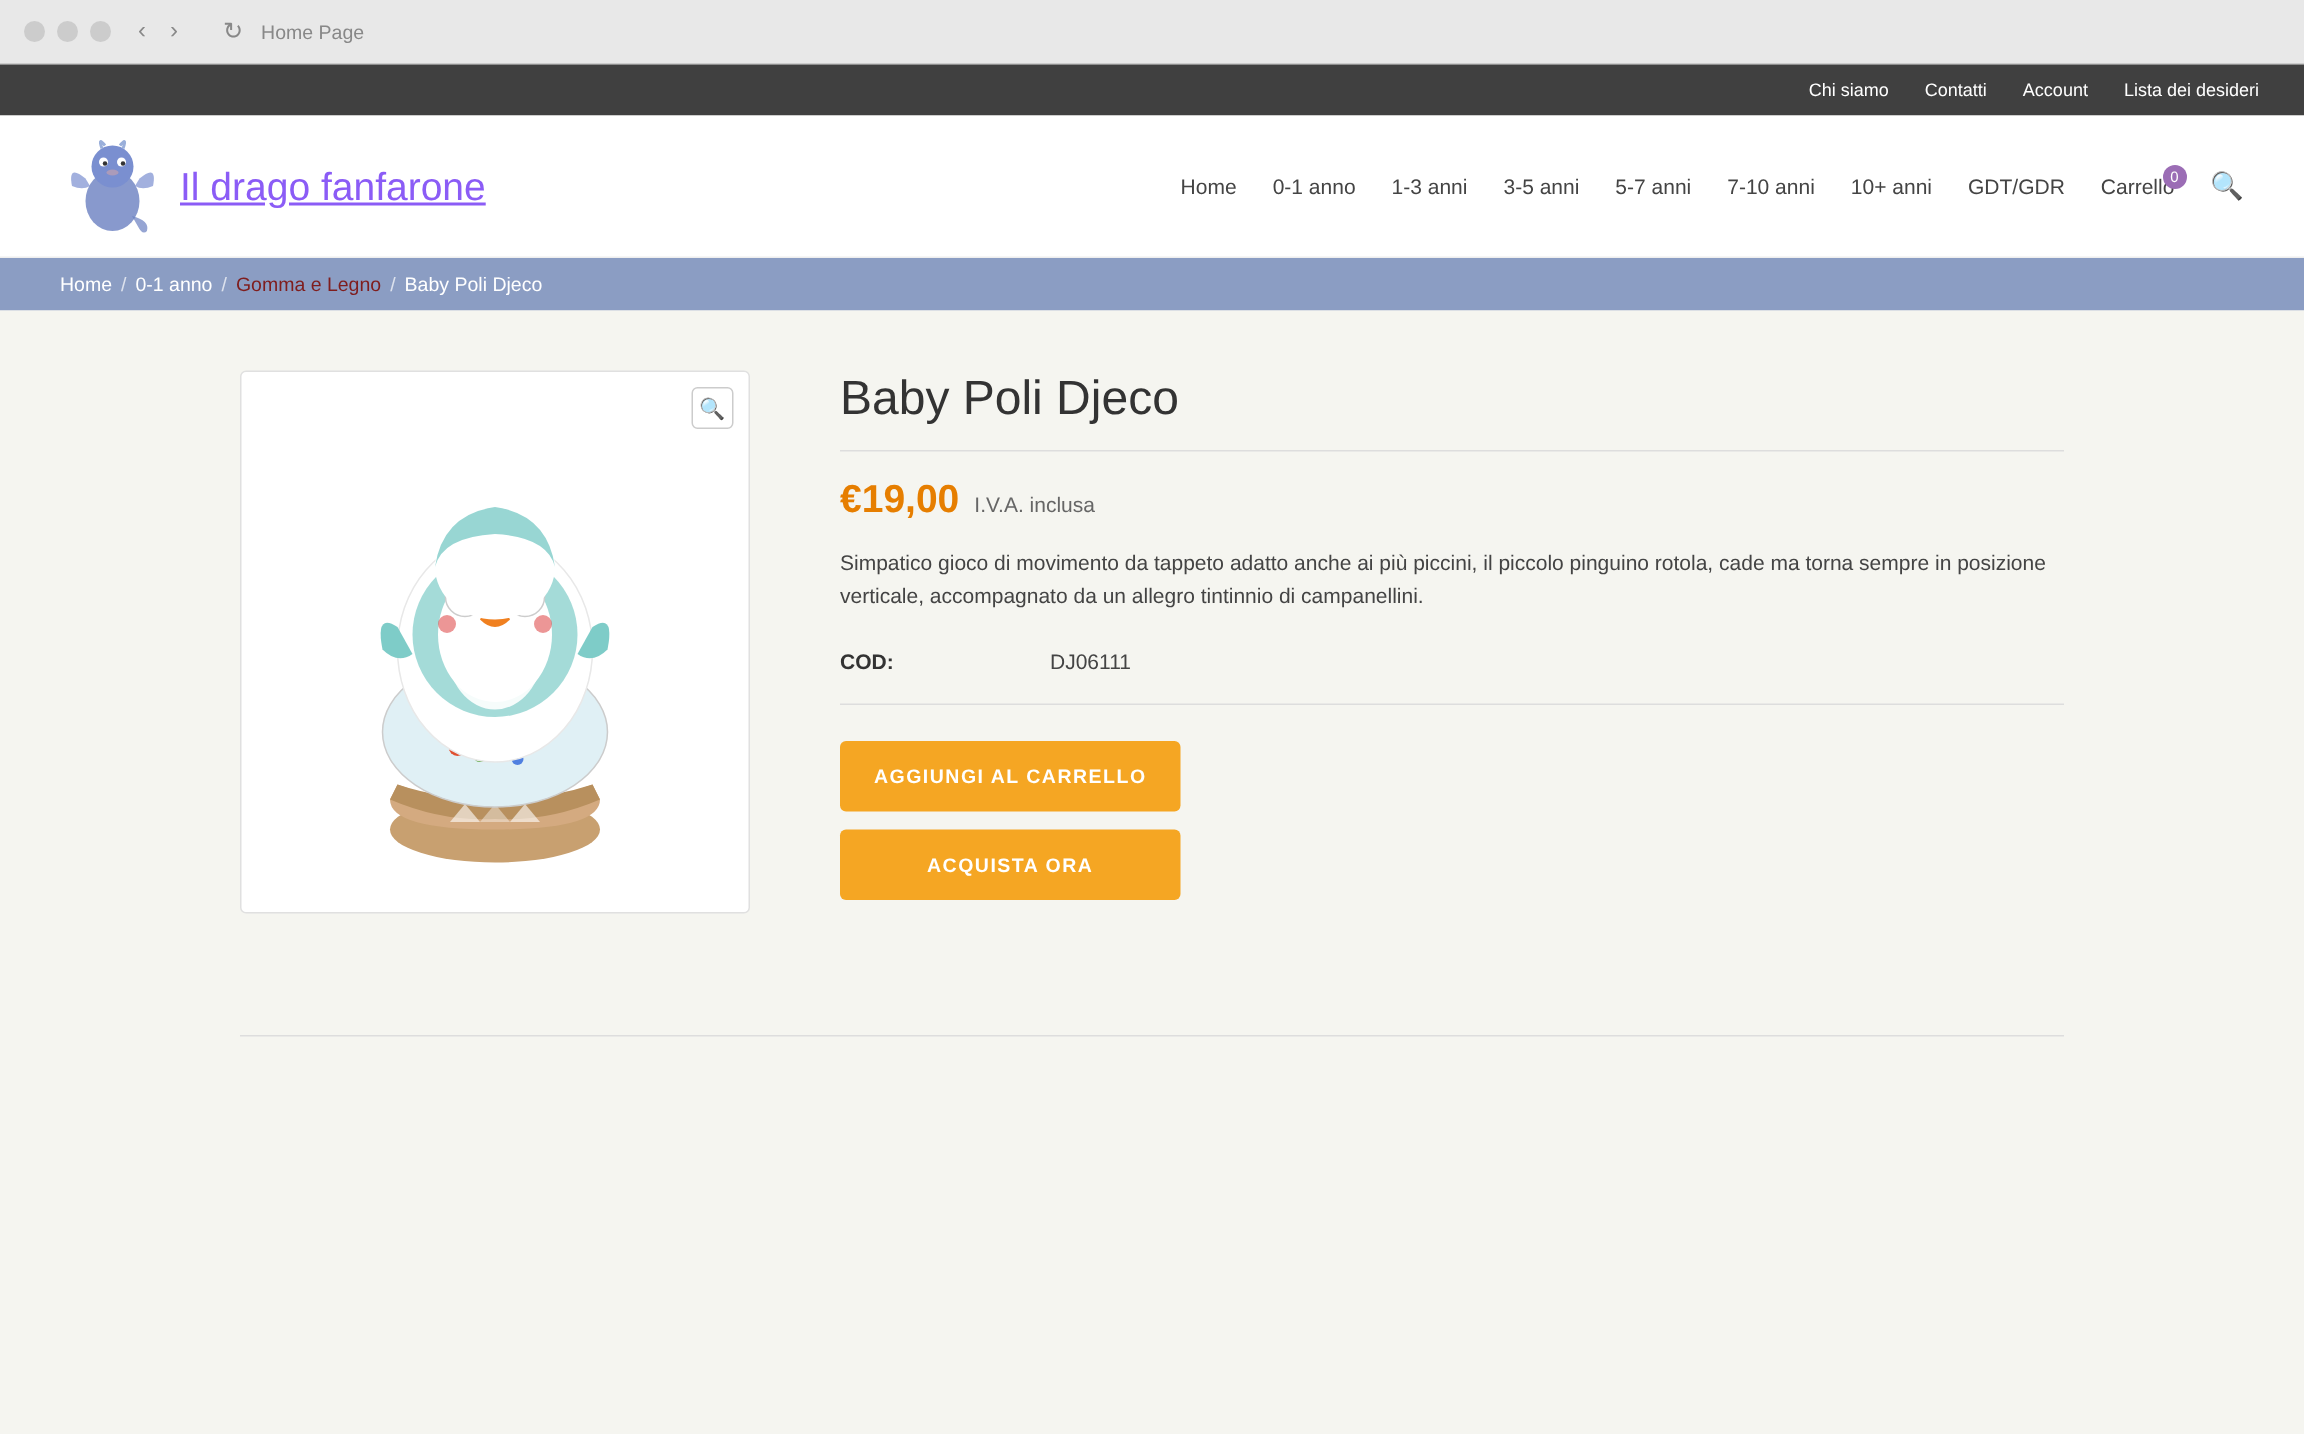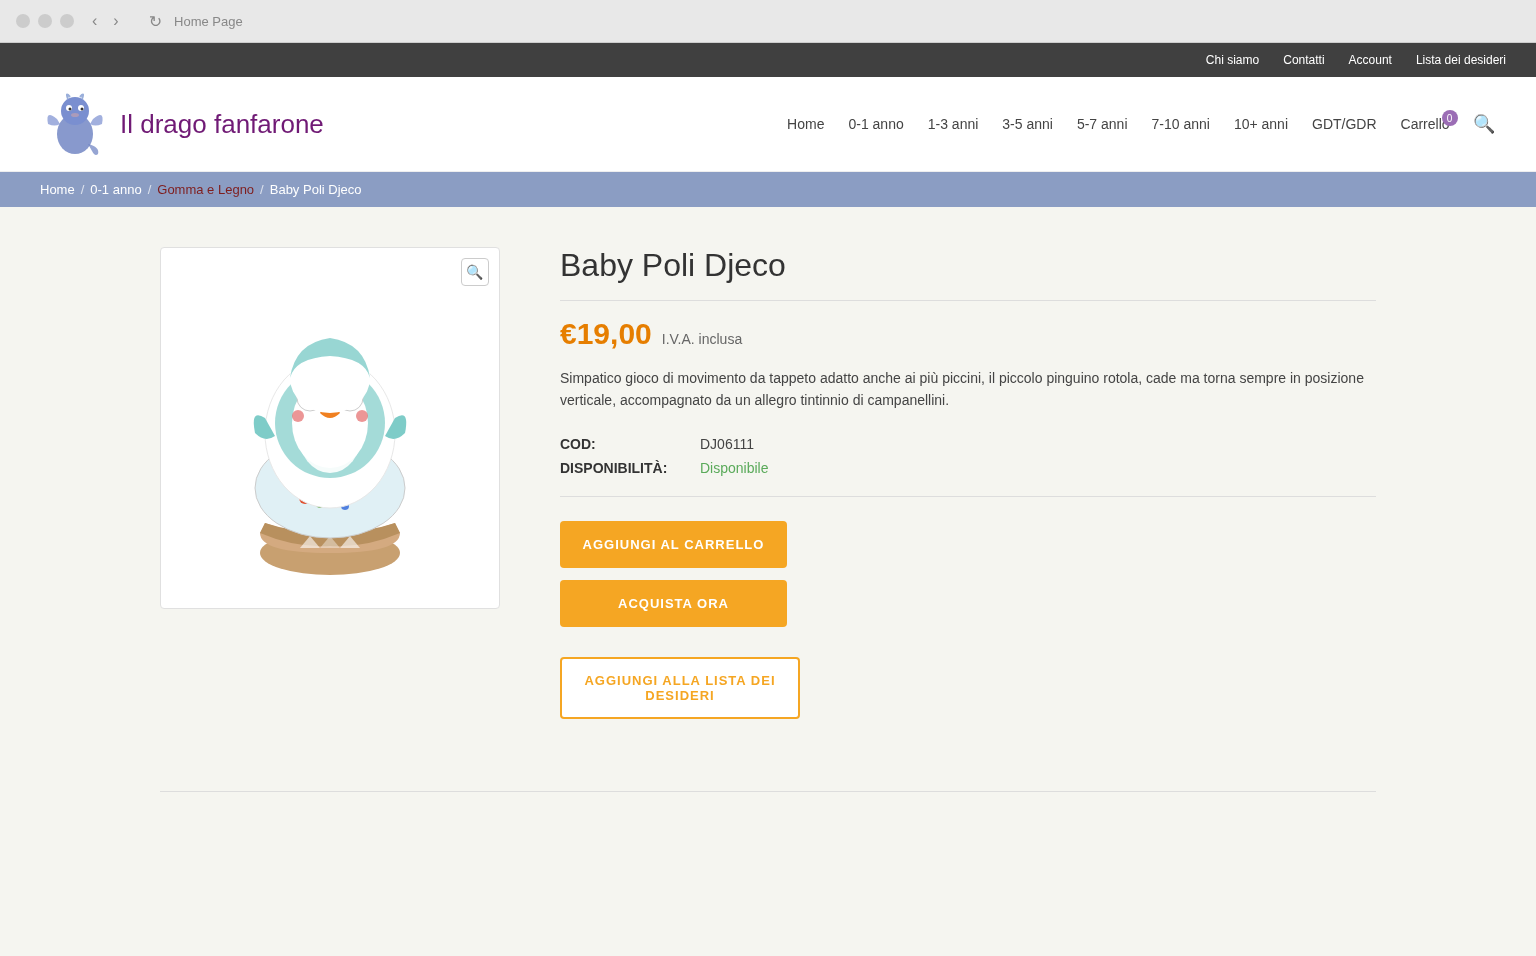--- a/index.html
+++ b/index.html
@@ -98,23 +98,24 @@
       align-items: center;
       gap: 10px;
       flex: 0 0 auto;
     }
     .logo-dragon {
       width: 70px;
       height: 70px;
     }
     .logo-text {
       font-family: 'Comic Sans MS', cursive, sans-serif;
-      color: #701a75;
+      color: #8b5cf6;
       font-size: 26px;
       font-weight: normal;
+      text-decoration: underline;
     }
     .main-nav {
       display: flex;
       align-items: center;
       gap: 24px;
       margin-left: auto;
     }
     .main-nav-item {
       color: #444;
       font-size: 14px;
@@ -225,21 +226,21 @@
       margin-bottom: 16px;
     }
     .product-price {
       display: flex;
       align-items: baseline;
       gap: 10px;
       margin-bottom: 16px;
     }
     .price-amount {
       color: #e67e00;
-      font-size: 30px;
+      font-size: 26px;
       font-weight: bold;
     }
     .price-tax {
       color: #666;
       font-size: 14px;
     }
     .product-description {
       color: #444;
       font-size: 14px;
       line-height: 1.6;
@@ -457,28 +458,23 @@
       <span class="price-tax">I.V.A. inclusa</span>
     </div>
 
     <p class="product-description">Simpatico gioco di movimento da tappeto adatto anche ai più piccini, il piccolo pinguino rotola, cade ma torna sempre in posizione verticale, accompagnato da un allegro tintinnio di campanellini.</p>
 
     <div class="product-meta">
       <div class="meta-row">
         <span class="meta-label">COD:</span>
         <span class="meta-value">DJ06111</span>
       </div>
-      <div class="meta-row">
-        <span class="meta-label">DISPONIBILITÀ:</span>
-        <span class="meta-value-available">Disponibile</span>
-      </div>
     </div>
 
     <hr class="product-divider2">
 
     <button class="btn-cart">AGGIUNGI AL CARRELLO</button>
     <button class="btn-cart">ACQUISTA ORA</button>
     <br>
-    <button class="btn-wishlist">AGGIUNGI ALLA LISTA DEI DESIDERI</button>
   </div>
 </div>
 
 <hr class="footer-divider">
 
 </body></html>

